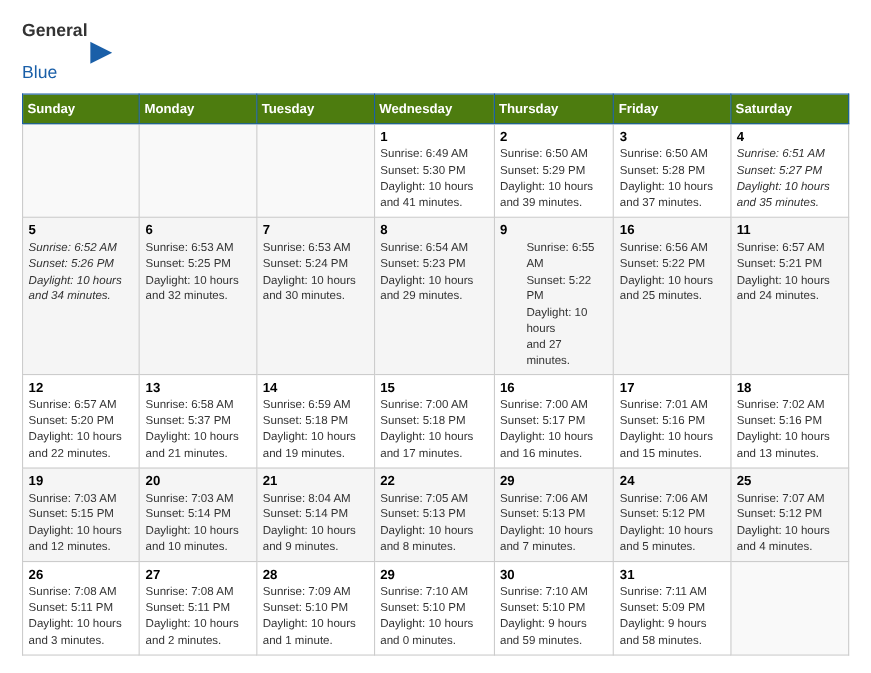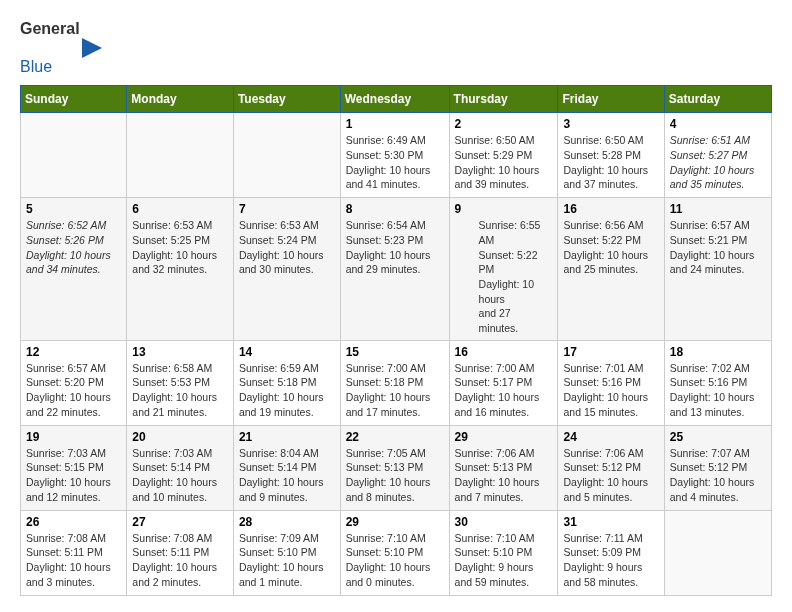--- a/index.html
+++ b/index.html
@@ -197,21 +197,21 @@
         <td>
           <span class="day-number">12</span>
           <div class="day-info" style="white-space: pre-line;">Sunrise: 6:57 AM
 Sunset: 5:20 PM
 Daylight: 10 hours
 and 22 minutes.</div>
         </td>
         <td>
           <span class="day-number">13</span>
           <div class="day-info" style="white-space: pre-line;">Sunrise: 6:58 AM
-Sunset: 5:53 PM
+Sunset: 5:37 PM
 Daylight: 10 hours
 and 21 minutes.</div>
         </td>
         <td>
           <span class="day-number">14</span>
           <div class="day-info" style="white-space: pre-line;">Sunrise: 6:59 AM
 Sunset: 5:18 PM
 Daylight: 10 hours
 and 19 minutes.</div>
         </td>

